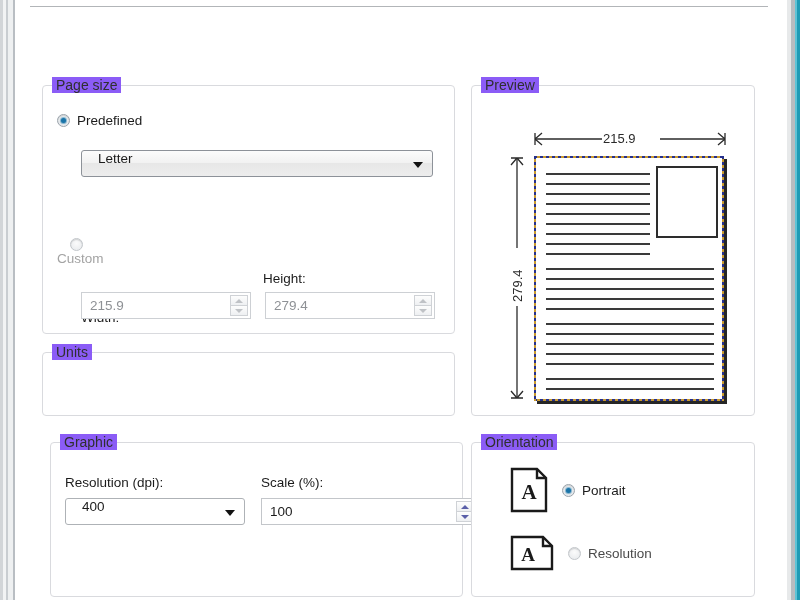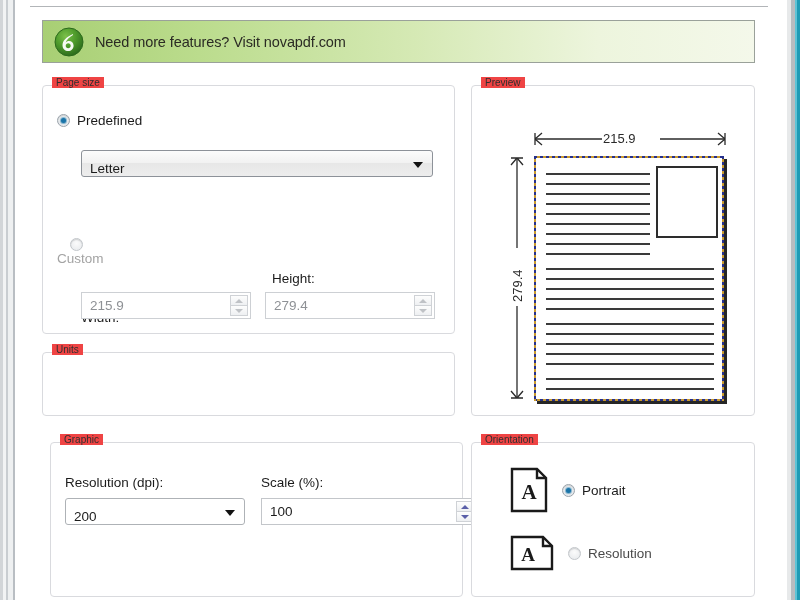--- a/index.html
+++ b/index.html
@@ -77,23 +77,23 @@
   
   .group {
     position: absolute;
     border: 1px solid #d9dade;
     border-radius: 4px;
     background: #ffffff;
   }
   .group-title {
     position: absolute;
     top: -9px; left: 9px;
-    background: #ef4444;
+    background: #8b5cf6;
     padding: 0 4px;
-    font-size: 10px;
+    font-size: 14px;
     color: #2f2f2f;
   }
 
   #grp-pagesize { left: 12px;  top: 78px;  width: 413px; height: 249px; }
   #grp-units    { left: 12px;  top: 345px; width: 413px; height: 64px;  }
   #grp-graphic  { left: 12px;  top: 435px; width: 413px; height: 155px; margin-left: 8px; }
   #grp-preview  { left: 441px; top: 78px;  width: 284px; height: 331px; text-align: right; }
   #grp-orient   { left: 441px; top: 435px; width: 284px; height: 155px; }
 
   
@@ -119,24 +119,24 @@
   }
   .radio-label { font-size: 13.5px; color: #1b1b1b; }
   .radio-label.disabled { color: #a3a3a3; }
 
   
   .combo {
     position: absolute;
     border: 1px solid #8d9299;
     border-radius: 3px;
     background: linear-gradient(to bottom, #fcfcfc 0%, #f2f2f2 46%, #e7e7e7 50%, #ededed 100%);
-    display: flex; align-items: flex-end;
+    display: flex; align-items: flex-start;
     font-size: 13.5px;
     color: #1b1b1b;
-    padding-left: 8px;
+    padding-left: 16px;
   }
   .combo-arrow {
     position: absolute; right: 9px; top: 50%;
     margin-top: -2px;
     width: 0; height: 0;
     border-left: 5px solid transparent;
     border-right: 5px solid transparent;
     border-top: 6px solid #121212;
   }
   .combo.flat {
@@ -232,36 +232,20 @@
 
 <div id="screen">
 
   <div class="chrome-left"></div>
   <div class="chrome-right"></div>
   <div class="chrome-top-line"></div>
   <div class="chrome-bottom-line"></div>
 
   <div id="client">
 
-    <div class="banner">
-      <div class="banner-logo">
-        <svg width="30" height="30" viewBox="0 0 30 30">
-          <defs>
-            <radialGradient id="lg" cx="38%" cy="30%" r="78%">
-              <stop offset="0%" stop-color="#7cc04a"></stop>
-              <stop offset="45%" stop-color="#4f9c2c"></stop>
-              <stop offset="100%" stop-color="#27641a"></stop>
-            </radialGradient>
-          </defs>
-          <circle cx="15" cy="15" r="14" fill="url(#lg)" stroke="#2c6a1c" stroke-width="1"></circle>
-          <path d="M19 7 C12 10 8.5 14 8.5 18.2 C8.5 21.8 11.2 24 14.2 24 C17.2 24 19.6 21.7 19.6 18.7 C19.6 15.9 17.6 14 15 14 C13.6 14 12.4 14.6 11.7 15.6 C12.6 12.6 15.2 10 19 7.9 Z M14.2 16.3 C15.6 16.3 16.7 17.4 16.7 18.8 C16.7 20.2 15.6 21.3 14.2 21.3 C12.8 21.3 11.7 20.2 11.7 18.8 C11.7 17.4 12.8 16.3 14.2 16.3 Z" fill="#ffffff" opacity="0.95"></path>
-        </svg>
-      </div>
-      <span class="banner-text">Need more features? Visit novapdf.com</span>
-    </div>
 
     <div class="group" id="grp-pagesize">
       <span class="group-title">Page size</span>
 
       <div class="radio-row" style="left:14px; top:27px;">
         <span class="radio checked"></span>
         <span class="radio-label">Predefined</span>
       </div>
 
       <div class="combo" id="combo-papersize" style="left:38px; top:64px; width:352px; height:27px;">
@@ -276,40 +260,40 @@
 
       <span class="field-label" style="left:38px; top:195px;margin-top:29px;">Width:</span>
       <div class="field disabled" style="left:38px; top:206px; width:170px; height:27px;">
         <span>215.9</span>
         <span class="spin disabled">
           <span class="spin-btn spin-up"></span>
           <span class="spin-btn spin-down"></span>
         </span>
       </div>
 
-      <span class="field-label" style="left:229px; top:185px;">Height:</span>
+      <span class="field-label" style="left:220px; top:185px;">Height:</span>
       <div class="field disabled" style="left:222px; top:206px; width:170px; height:27px;">
         <span>279.4</span>
         <span class="spin disabled">
           <span class="spin-btn spin-up"></span>
           <span class="spin-btn spin-down"></span>
         </span>
       </div>
     </div>
 
     <div class="group" id="grp-units">
       <span class="group-title">Units</span>
     </div>
 
     <div class="group" id="grp-graphic">
       <span class="group-title">Graphic</span>
 
       <span class="field-label" style="left:14px; top:32px;">Resolution (dpi):</span>
       <div class="combo flat" style="left:14px; top:55px; width:180px; height:27px;">
-        <span>200</span>
+        <span>400</span>
         <span class="combo-arrow"></span>
       </div>
 
       <span class="field-label" style="left:210px; top:32px;">Scale (%):</span>
       <div class="field" style="left:210px; top:55px; width:216px; height:27px;">
         <span>100</span>
         <span class="spin">
           <span class="spin-btn spin-up"></span>
           <span class="spin-btn spin-down"></span>
         </span>

